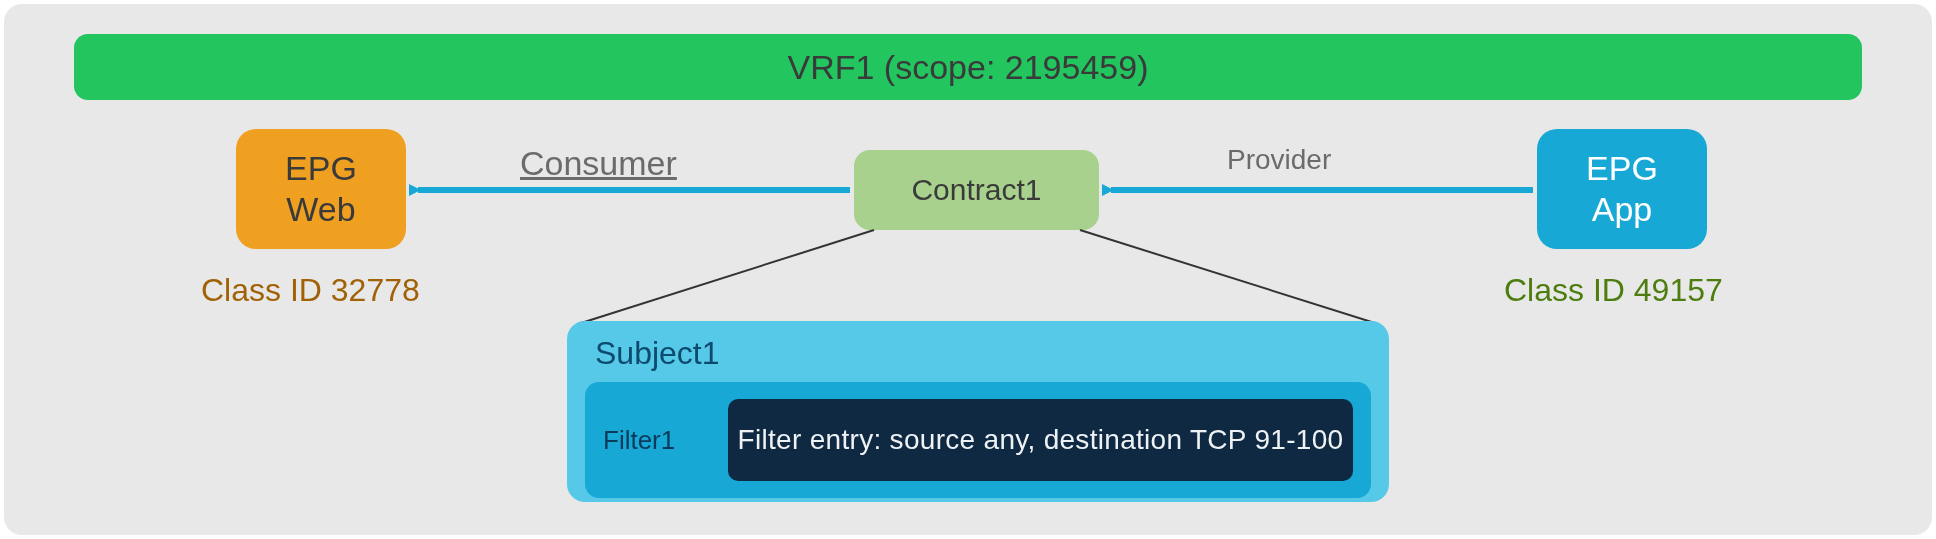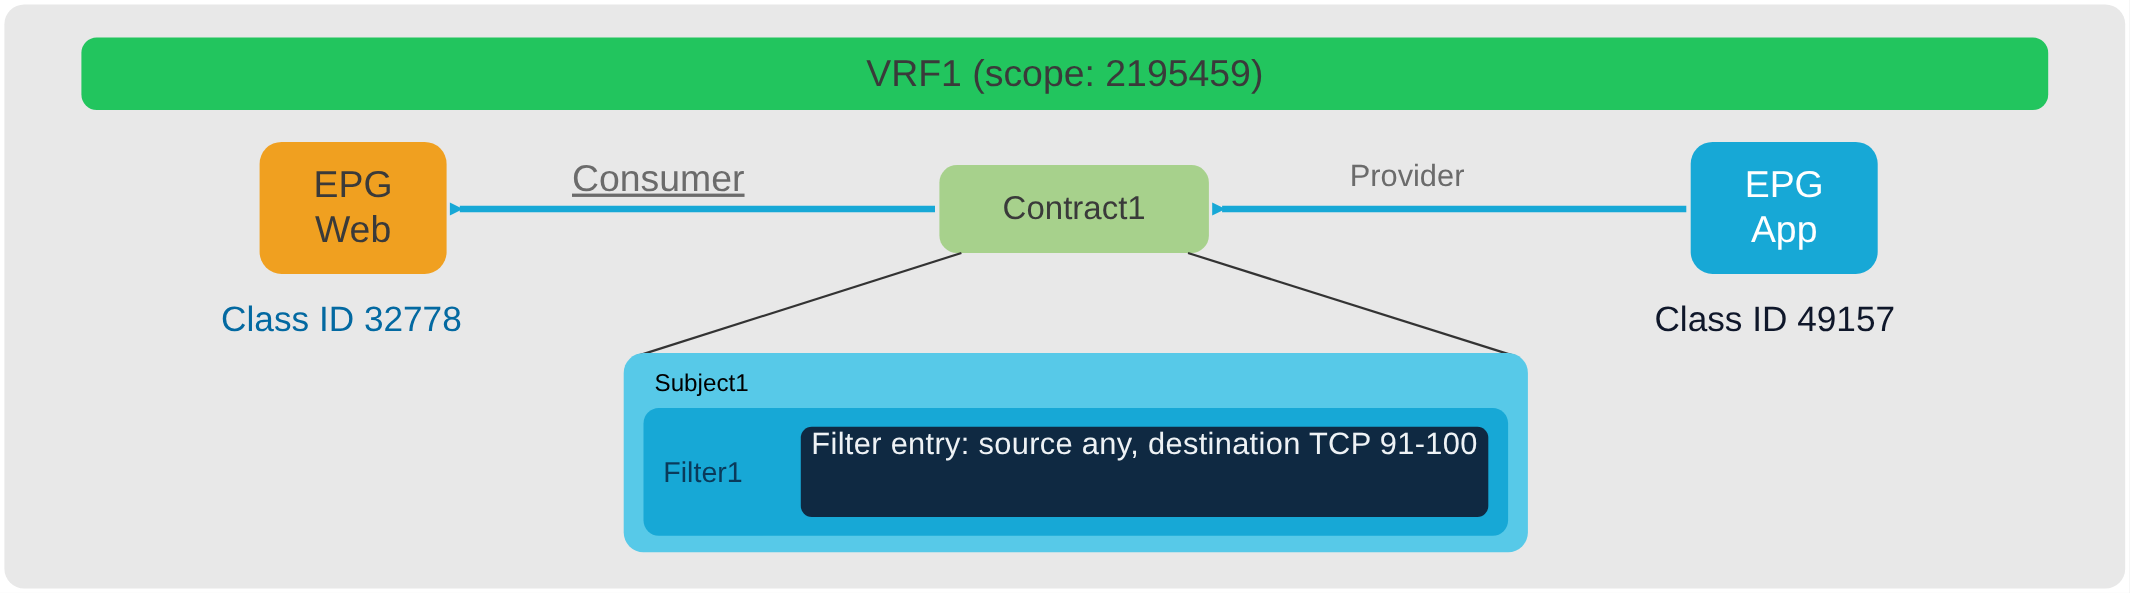--- a/index.html
+++ b/index.html
@@ -92,42 +92,42 @@
       left: 1223px;
       top: 140px;
       font-size: 28px;
       color: #6b6b6b;
     }
     .class-web {
       position: absolute;
       left: 197px;
       top: 268px;
       font-size: 32px;
-      color: #0369a1;
+      color: #a16207;
     }
     .class-app {
       position: absolute;
       left: 1500px;
       top: 268px;
       font-size: 32px;
-      color: #0f172a;
+      color: #4d7c0f;
     }
     .subject-box {
       position: absolute;
       left: 563px;
       top: 317px;
       width: 822px;
       height: 181px;
       background: #57c9e8;
       border-radius: 18px;
       padding: 14px 18px 18px 18px;
     }
     .subject-label {
-      font-size: 22px;
-      color: #000000;
+      font-size: 32px;
+      color: #0c4a6e;
       margin-bottom: 10px;
       margin-left: 10px;
     }
     .filter-box {
       background: #17a8d6;
       border-radius: 14px;
       height: 116px;
       display: flex;
       align-items: center;
       padding: 0 18px;
@@ -139,20 +139,21 @@
       white-space: nowrap;
       width: 85px;
     }
     .filter-entry {
       background: #0f2942;
       color: #eef2f5;
       border-radius: 10px;
       flex: 1;
       height: 82px;
       display: flex;
+      align-items: center;
       justify-content: center;
       font-size: 28px;
       letter-spacing: 0.3px;
     }
     svg.arrows {
       position: absolute;
       inset: 0;
       width: 100%;
       height: 100%;
       pointer-events: none;

